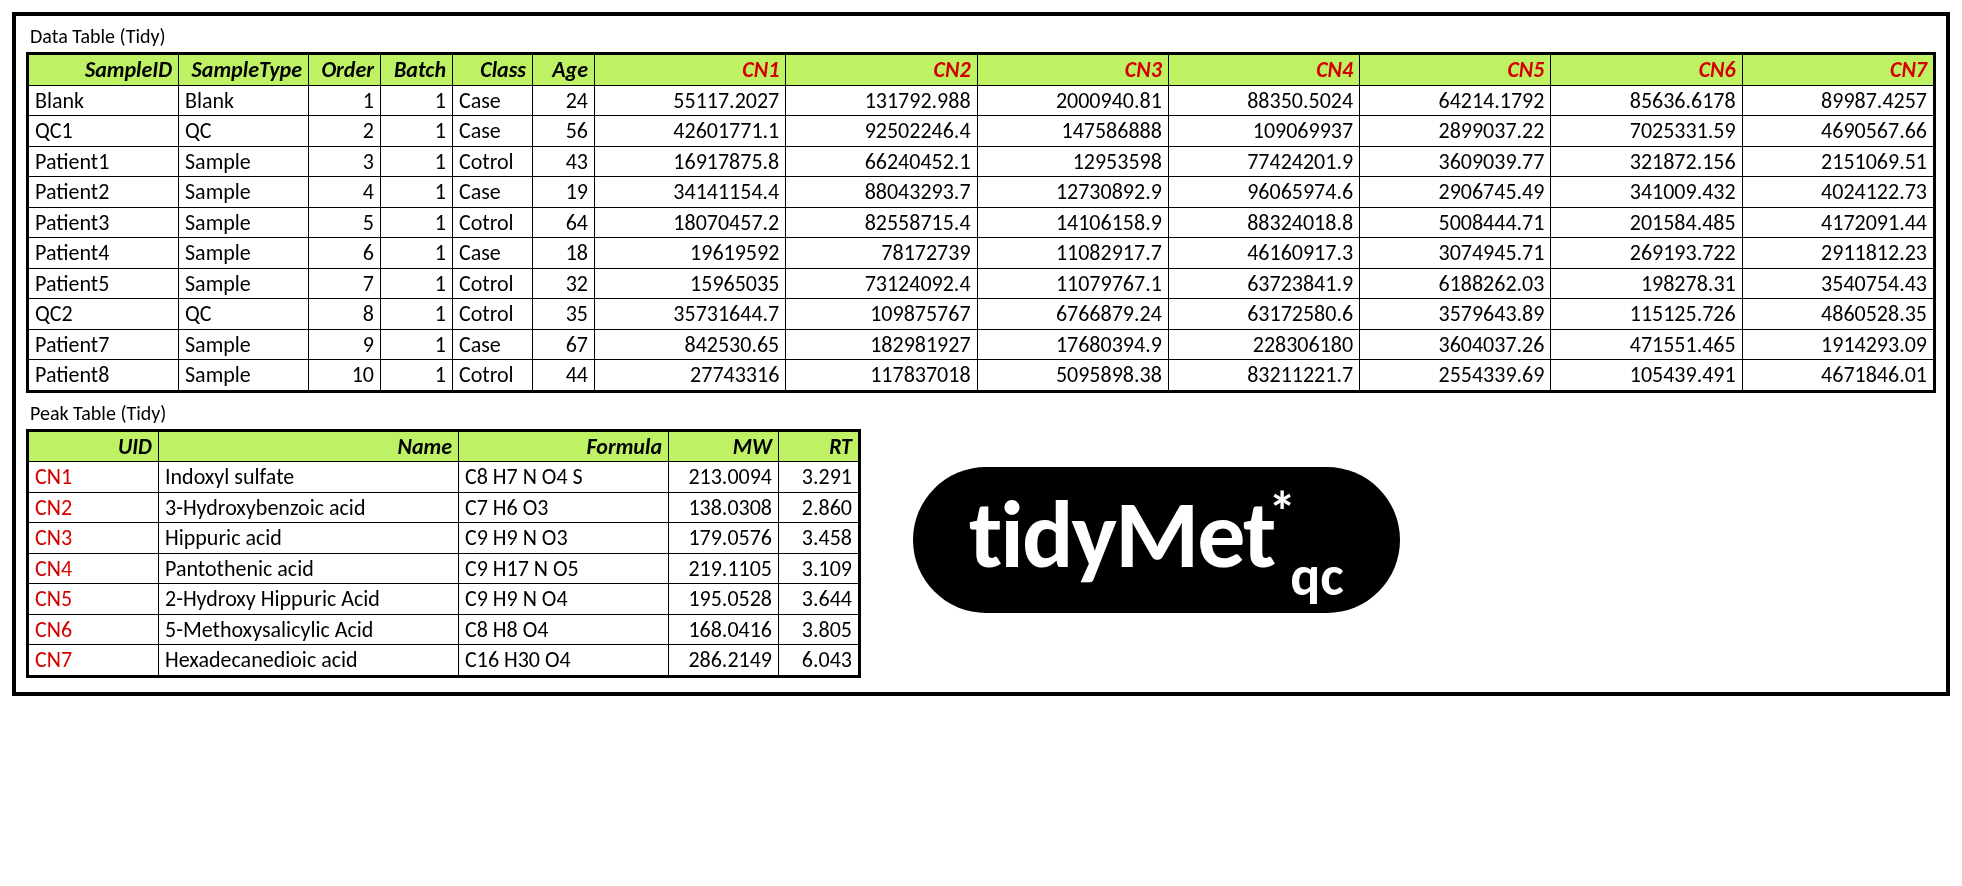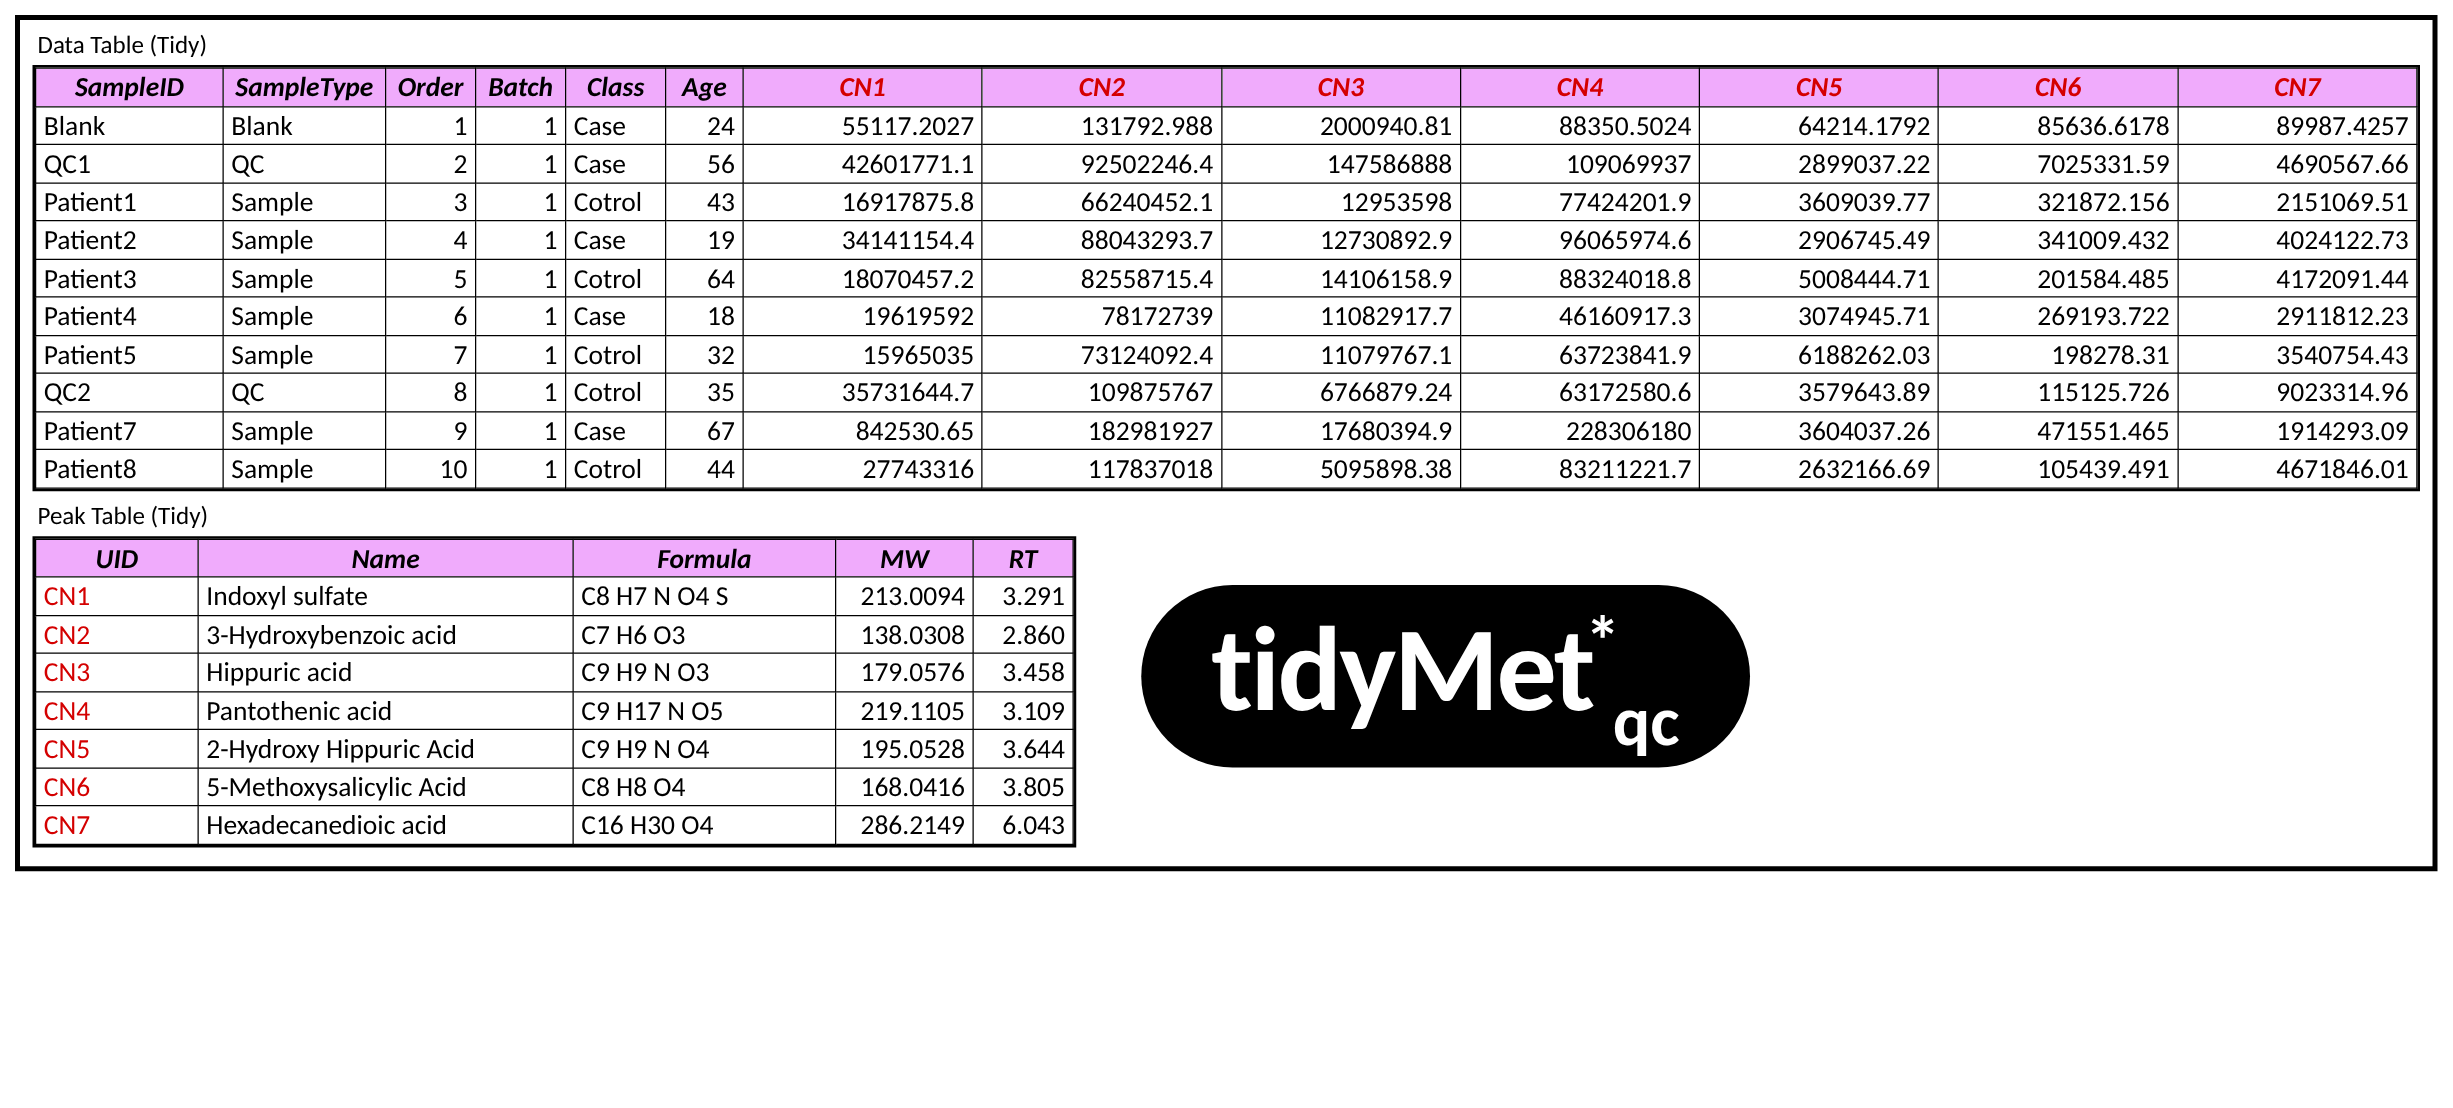--- a/index.html
+++ b/index.html
@@ -29,24 +29,24 @@
     border: 1px solid #000;
     padding: 1px 6px;
     font-size: 22px;
     line-height: 1.25;
     height: 29px;
     vertical-align: middle;
     overflow: hidden;
     white-space: nowrap;
   }
   th {
-    text-align: center;
+    text-align: right;
     font-weight: 700;
     font-style: italic;
-    background: #f0abfc;
+    background: #bef264;
   }
   th.red { color: #d40000; }
   td.red { color: #d40000; }
   td.num { text-align: right; font-variant-numeric: tabular-nums; }
   
   .table-wrap { border: 2px solid #000; display: inline-block; }
   .table-wrap.full { display: block; }
   .bottom-row {
     display: flex;
     align-items: center;
@@ -252,21 +252,21 @@
             <td class="num">8</td>
             <td class="num">1</td>
             <td>Cotrol</td>
             <td class="num">35</td>
             <td class="num">35731644.7</td>
             <td class="num">109875767</td>
             <td class="num">6766879.24</td>
             <td class="num">63172580.6</td>
             <td class="num">3579643.89</td>
             <td class="num">115125.726</td>
-            <td class="num">9023314.96</td>
+            <td class="num">4860528.35</td>
           </tr>
           <tr>
             <td>Patient7</td>
             <td>Sample</td>
             <td class="num">9</td>
             <td class="num">1</td>
             <td>Case</td>
             <td class="num">67</td>
             <td class="num">842530.65</td>
             <td class="num">182981927</td>
@@ -280,21 +280,21 @@
             <td>Patient8</td>
             <td>Sample</td>
             <td class="num">10</td>
             <td class="num">1</td>
             <td>Cotrol</td>
             <td class="num">44</td>
             <td class="num">27743316</td>
             <td class="num">117837018</td>
             <td class="num">5095898.38</td>
             <td class="num">83211221.7</td>
-            <td class="num">2632166.69</td>
+            <td class="num">2554339.69</td>
             <td class="num">105439.491</td>
             <td class="num">4671846.01</td>
           </tr>
         </tbody>
     </table>
   </div>
 
   <div class="bottom-row">
     <div>
       <h2 class="section-title">Peak Table (Tidy)</h2>

